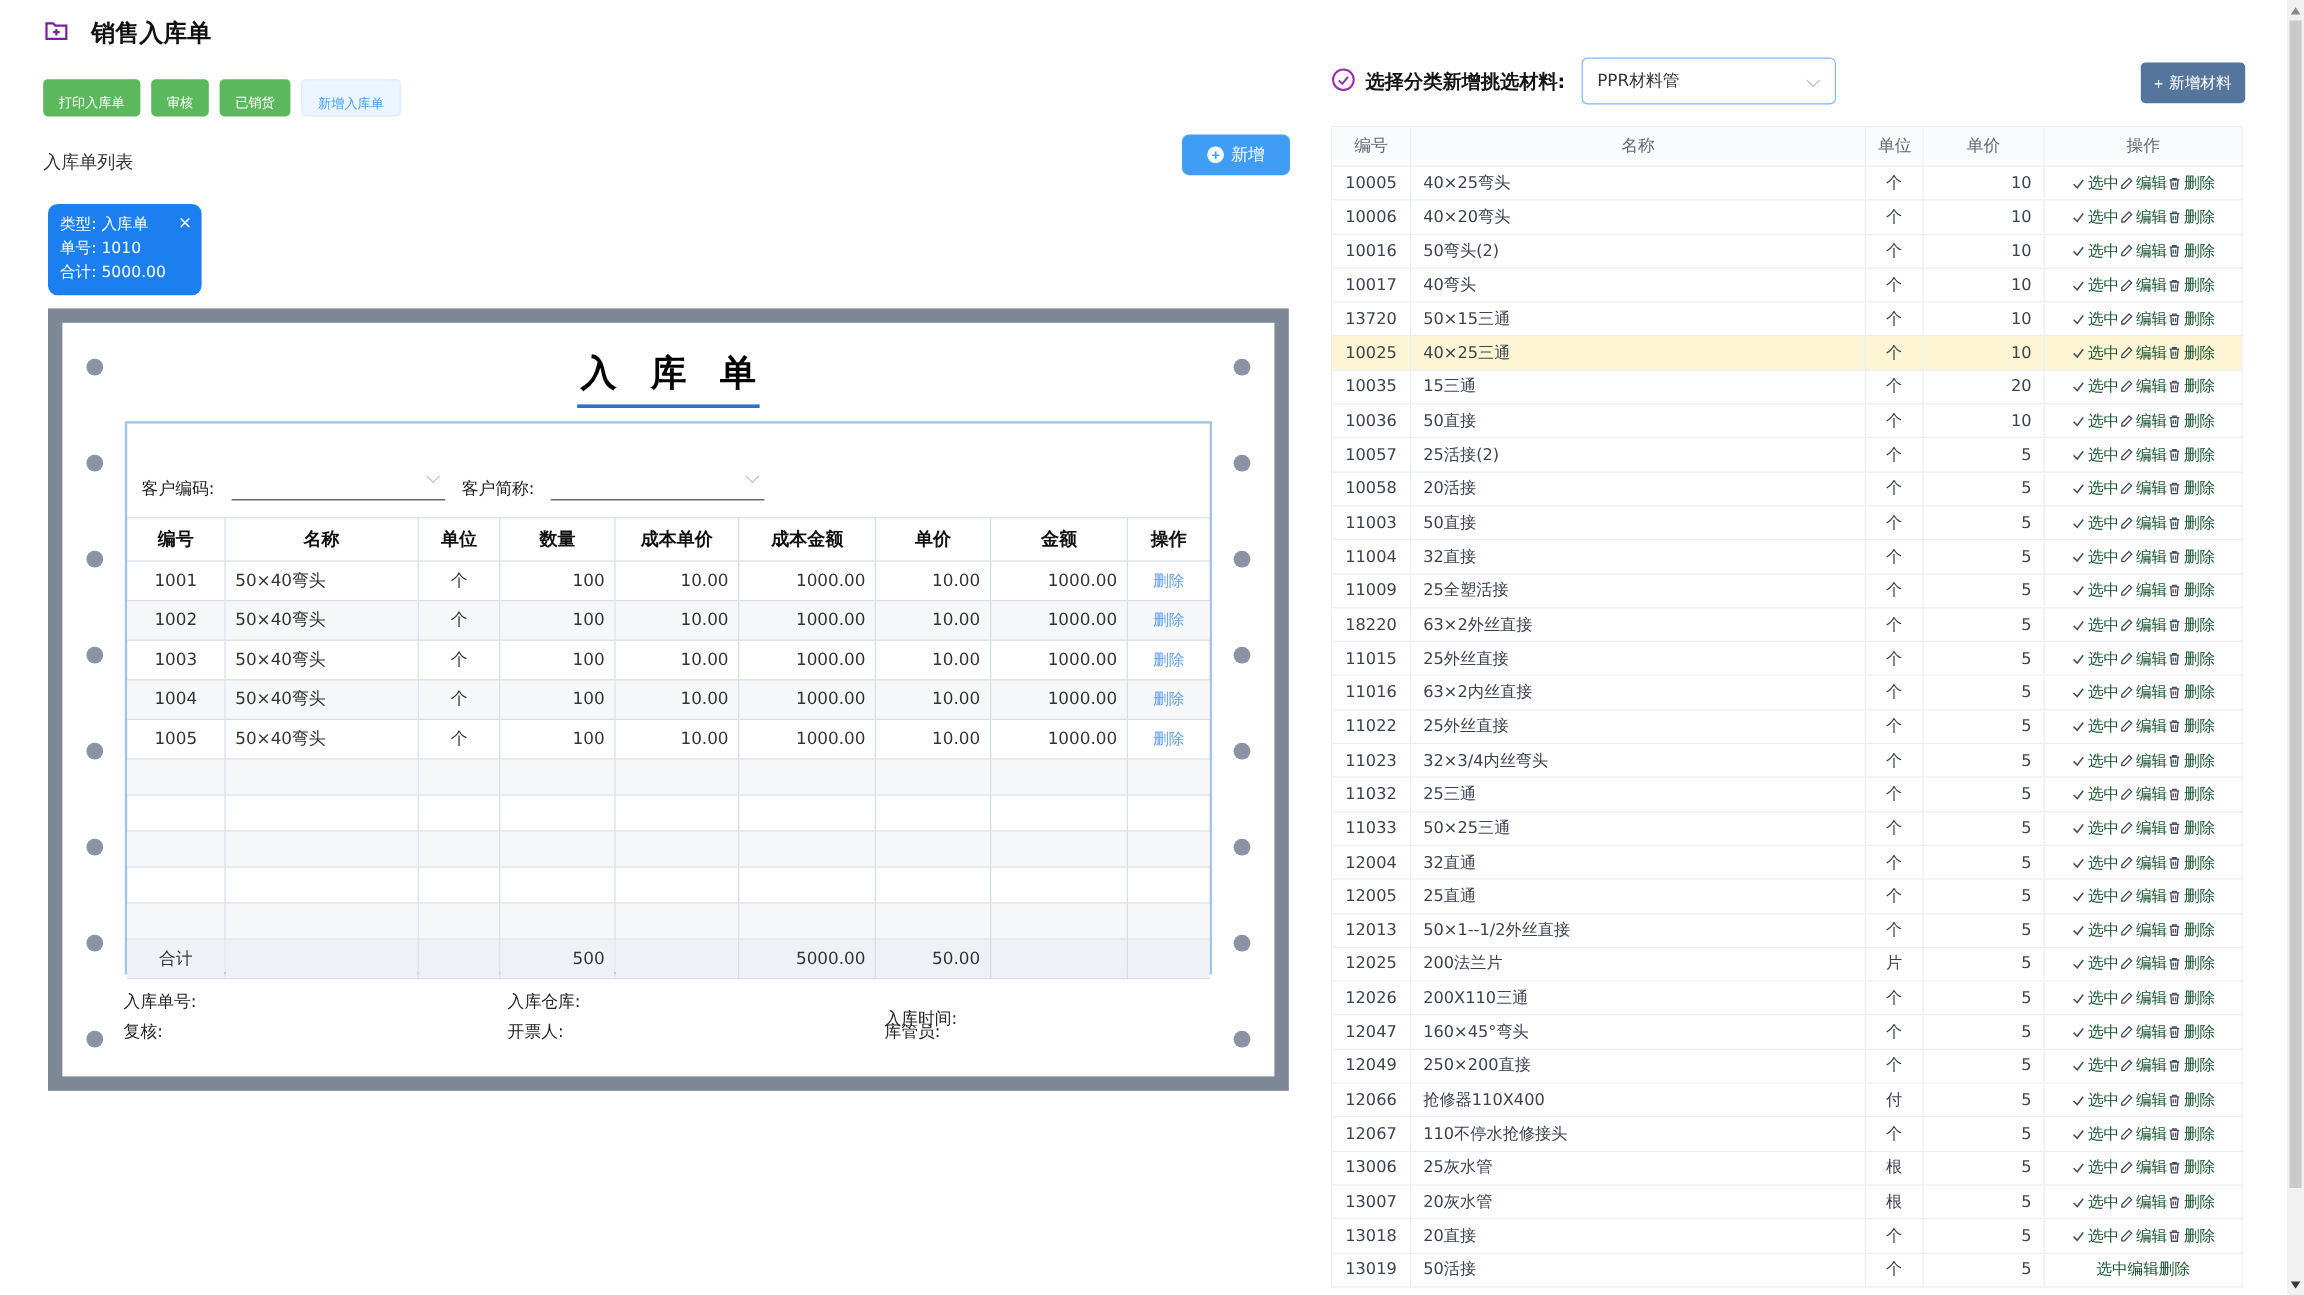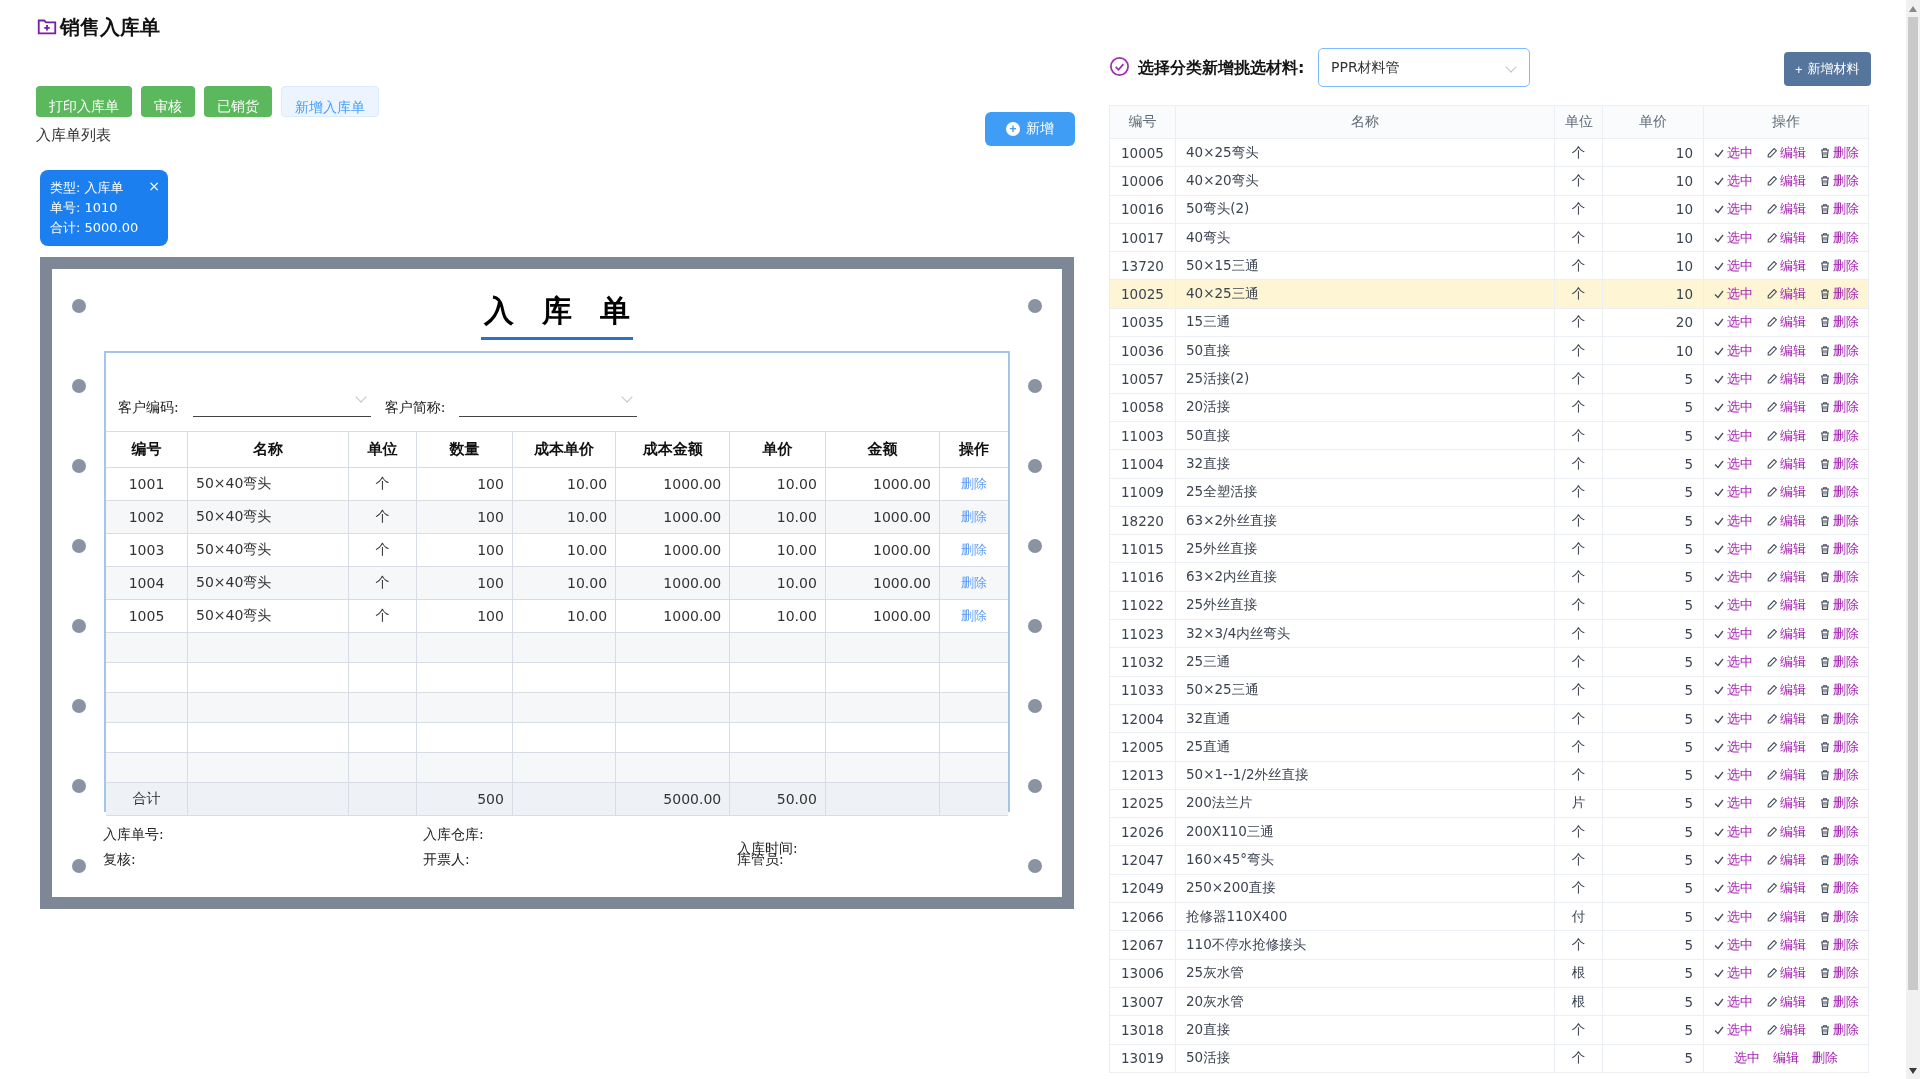--- a/index.html
+++ b/index.html
@@ -1,23 +1,23 @@
 <!DOCTYPE html>
 <html><head>
 <meta charset="utf-8">
 <style>
   * { margin:0; padding:0; box-sizing:border-box; }
   html,body { width:1920px; height:1079px; overflow:hidden; background:#fff;
     font-family:"DejaVu Sans","Liberation Sans",sans-serif; }
 
   
-  .page-header { position:absolute; left:36px; top:14px; display:flex; align-items:center; gap:2px; }
+  .page-header { position:absolute; left:36px; top:14px; display:flex; gap:18px; }
   .page-title { font-size:20px; font-weight:bold; color:#111; }
   .toolbar { position:absolute; left:36px; top:66px; display:flex; gap:9px; }
-  .btn { border:none; border-radius:4px; font-size:14px; padding:12px 13px; height:31px; cursor:pointer;margin-top:20px; }
+  .btn { border:none; border-radius:4px; font-size:11px; padding:12px 13px; height:31px; cursor:pointer; }
   .btn-green { background:#5cb85c; color:#fff; }
   .btn-plain { background:#ecf5ff; color:#409eff; border:1px solid #d9ecff; }
   .list-label { position:absolute; left:36px; top:126px; font-size:15px; color:#333; }
 
   .receipt-card { position:absolute; left:40px; top:170px; width:128px; background:#1b7ff0;
     color:#fff; border-radius:8px; padding:8px 10px; font-size:13px; line-height:1.55; }
   .receipt-card .close { position:absolute; right:8px; top:6px; font-size:14px; cursor:pointer; }
 
   .add-btn { position:absolute; left:985px; top:112px; width:90px; height:34px; background:#3f9df6;
     color:#fff; border:none; border-radius:6px; font-size:14px; cursor:pointer;
@@ -70,21 +70,21 @@
   .mat-add-btn { position:absolute; left:1784px; top:52px; height:34px; background:#56759c; color:#fff;
     border:none; border-radius:4px; font-size:13px; padding:0 11px; cursor:pointer;
     display:flex; align-items:center; gap:5px; }
 
   .mat-table-wrap { position:absolute; left:1109px; top:105px; width:760px; height:974px; overflow:hidden; }
   table.mat { width:759px; border-collapse:collapse; table-layout:fixed; }
   table.mat th { height:33px; background:#fafbfc; color:#5f6a78; font-size:14px; font-weight:normal; }
   table.mat td { height:28.3px; font-size:13.5px; color:#3c4350; }
   table.mat th, table.mat td { border:1px solid #ebeef2; padding:0 10px; overflow:hidden; white-space:nowrap; }
   table.mat tr.hl { background:#fdf5d3; }
-  .act-group { display:flex; align-items:center; justify-content:center; gap:13px; color:#a21caf; font-size:13px; }
+  .act-group { display:flex; align-items:center; justify-content:center; gap:0; color:#14532d; font-size:13px; }
   .act { display:flex; align-items:center; gap:2px; cursor:pointer; }
   .act svg { display:block; }
 
   
   .scrollbar { position:absolute; right:0; top:0; width:14px; height:1079px; background:#f1f1f1; }
   .sb-thumb { position:absolute; left:2px; top:17px; width:10px; height:973px; background:#c9c9c9; }
   .sb-up { position:absolute; left:3px; top:6px; width:0; height:0;
     border-left:4px solid transparent; border-right:4px solid transparent; border-bottom:6px solid #8a8a8a; }
   .sb-down { position:absolute; left:3px; bottom:5px; width:0; height:0;
     border-left:4px solid transparent; border-right:4px solid transparent; border-top:6px solid #3a3a3a; }

